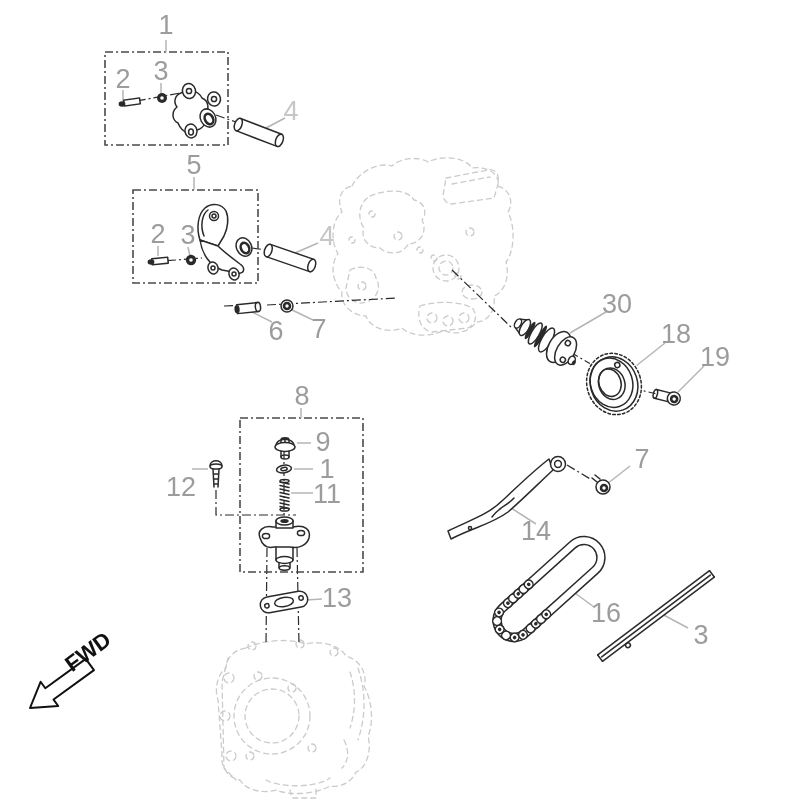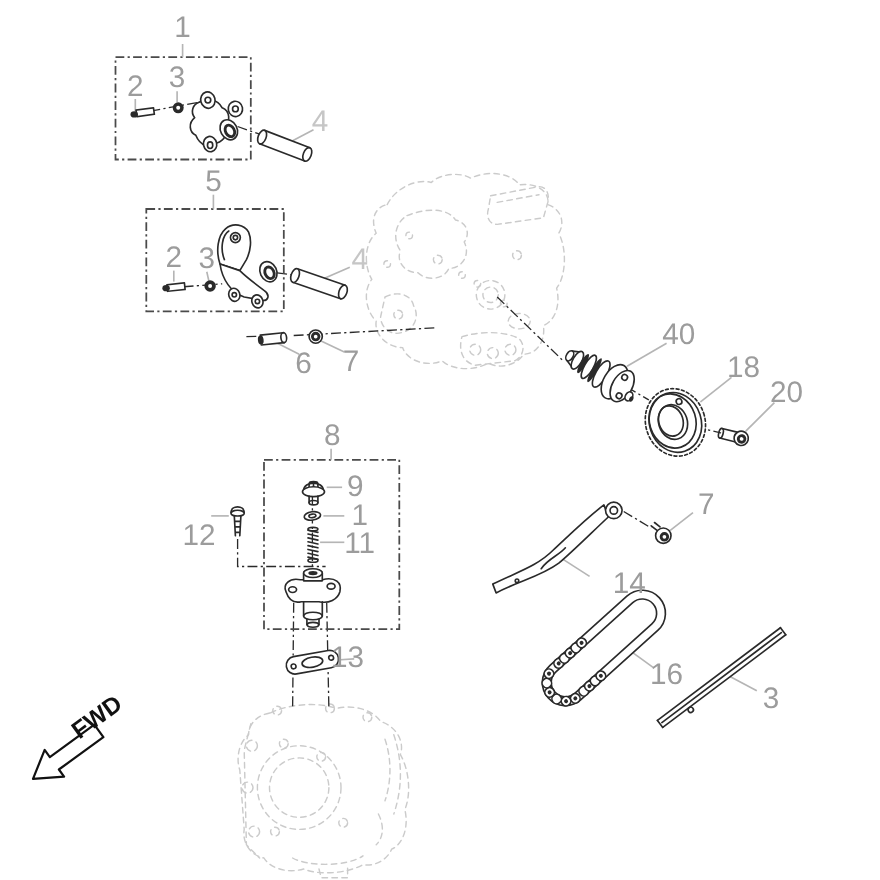--- a/index.html
+++ b/index.html
@@ -342,21 +342,21 @@
   <div class="callout" style="left:158px;top:234px">2</div>
   <div class="callout" style="left:188px;top:235px">3</div>
   <div class="callout light" style="left:327px;top:236px">4</div>
   <div class="callout" style="left:276px;top:331px">6</div>
   <div class="callout" style="left:319px;top:329px">7</div>
   <div class="callout" style="left:302px;top:396px">8</div>
   <div class="callout" style="left:323px;top:442px">9</div>
   <div class="callout" style="left:327px;top:469px">1</div>
   <div class="callout" style="left:327px;top:494px">11</div>
   <div class="callout" style="left:181px;top:487px">12</div>
-  <div class="callout" style="left:316px;top:598px">13</div>
-  <div class="callout" style="left:572px;top:531px">14</div>
+  <div class="callout" style="left:337px;top:598px">13</div>
+  <div class="callout" style="left:536px;top:531px">14</div>
   <div class="callout" style="left:642px;top:459px">7</div>
   <div class="callout" style="left:606px;top:613px">16</div>
   <div class="callout" style="left:701px;top:635px">3</div>
-  <div class="callout" style="left:715px;top:357px">20</div>
+  <div class="callout" style="left:715px;top:357px">19</div>
   <div class="callout" style="left:676px;top:334px">18</div>
-  <div class="callout" style="left:617px;top:304px">40</div>
+  <div class="callout" style="left:617px;top:304px">30</div>
 </div>
 
 </body></html>

